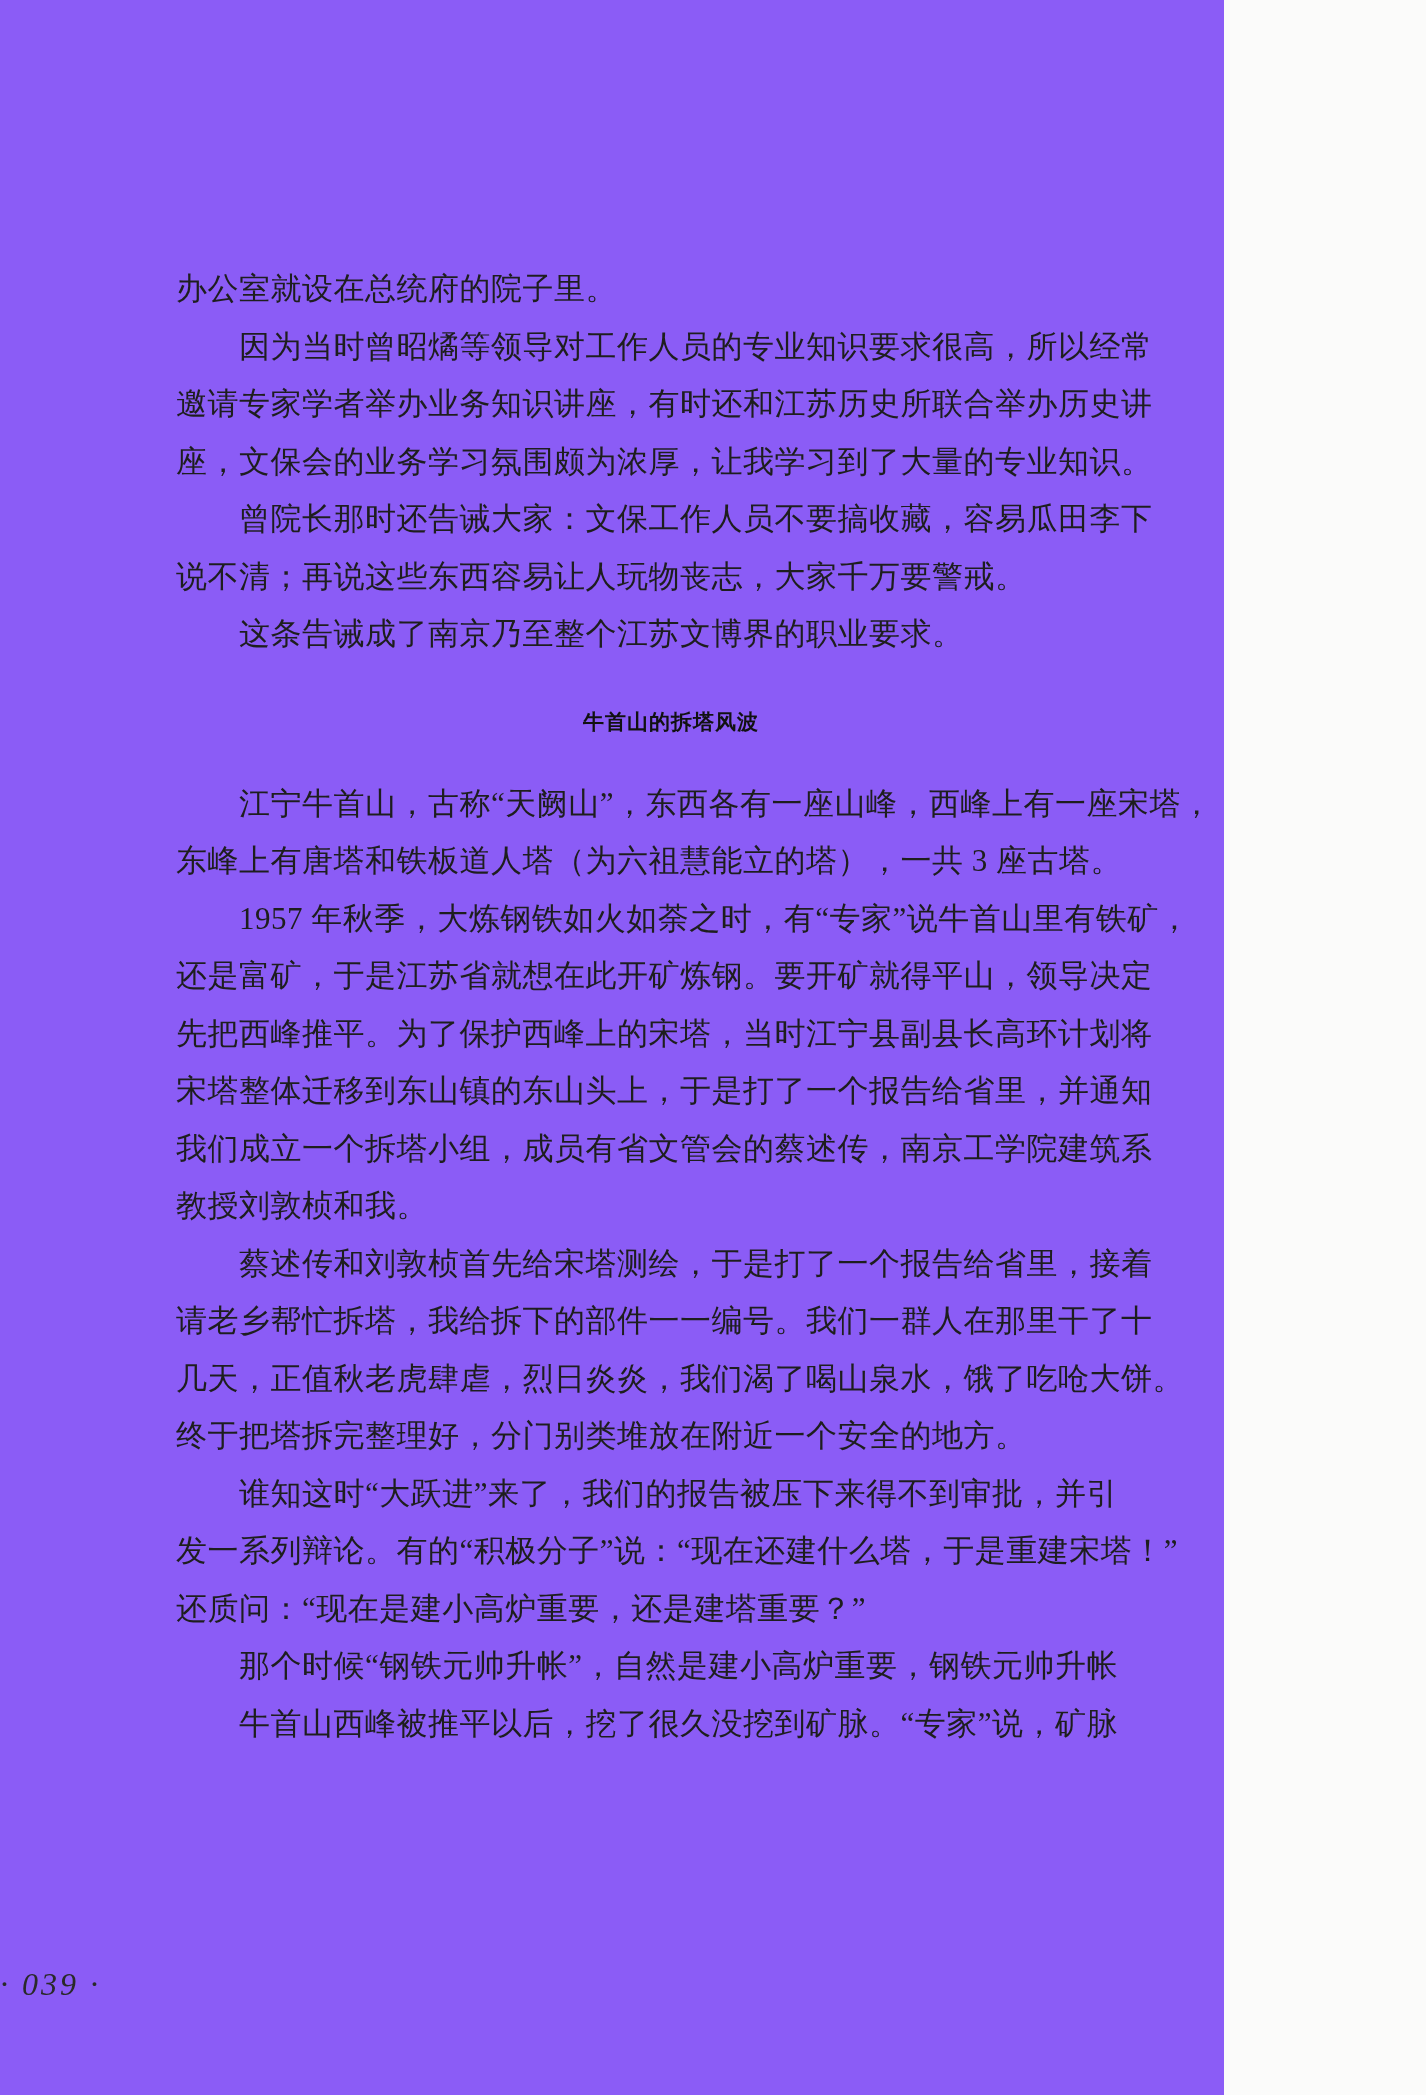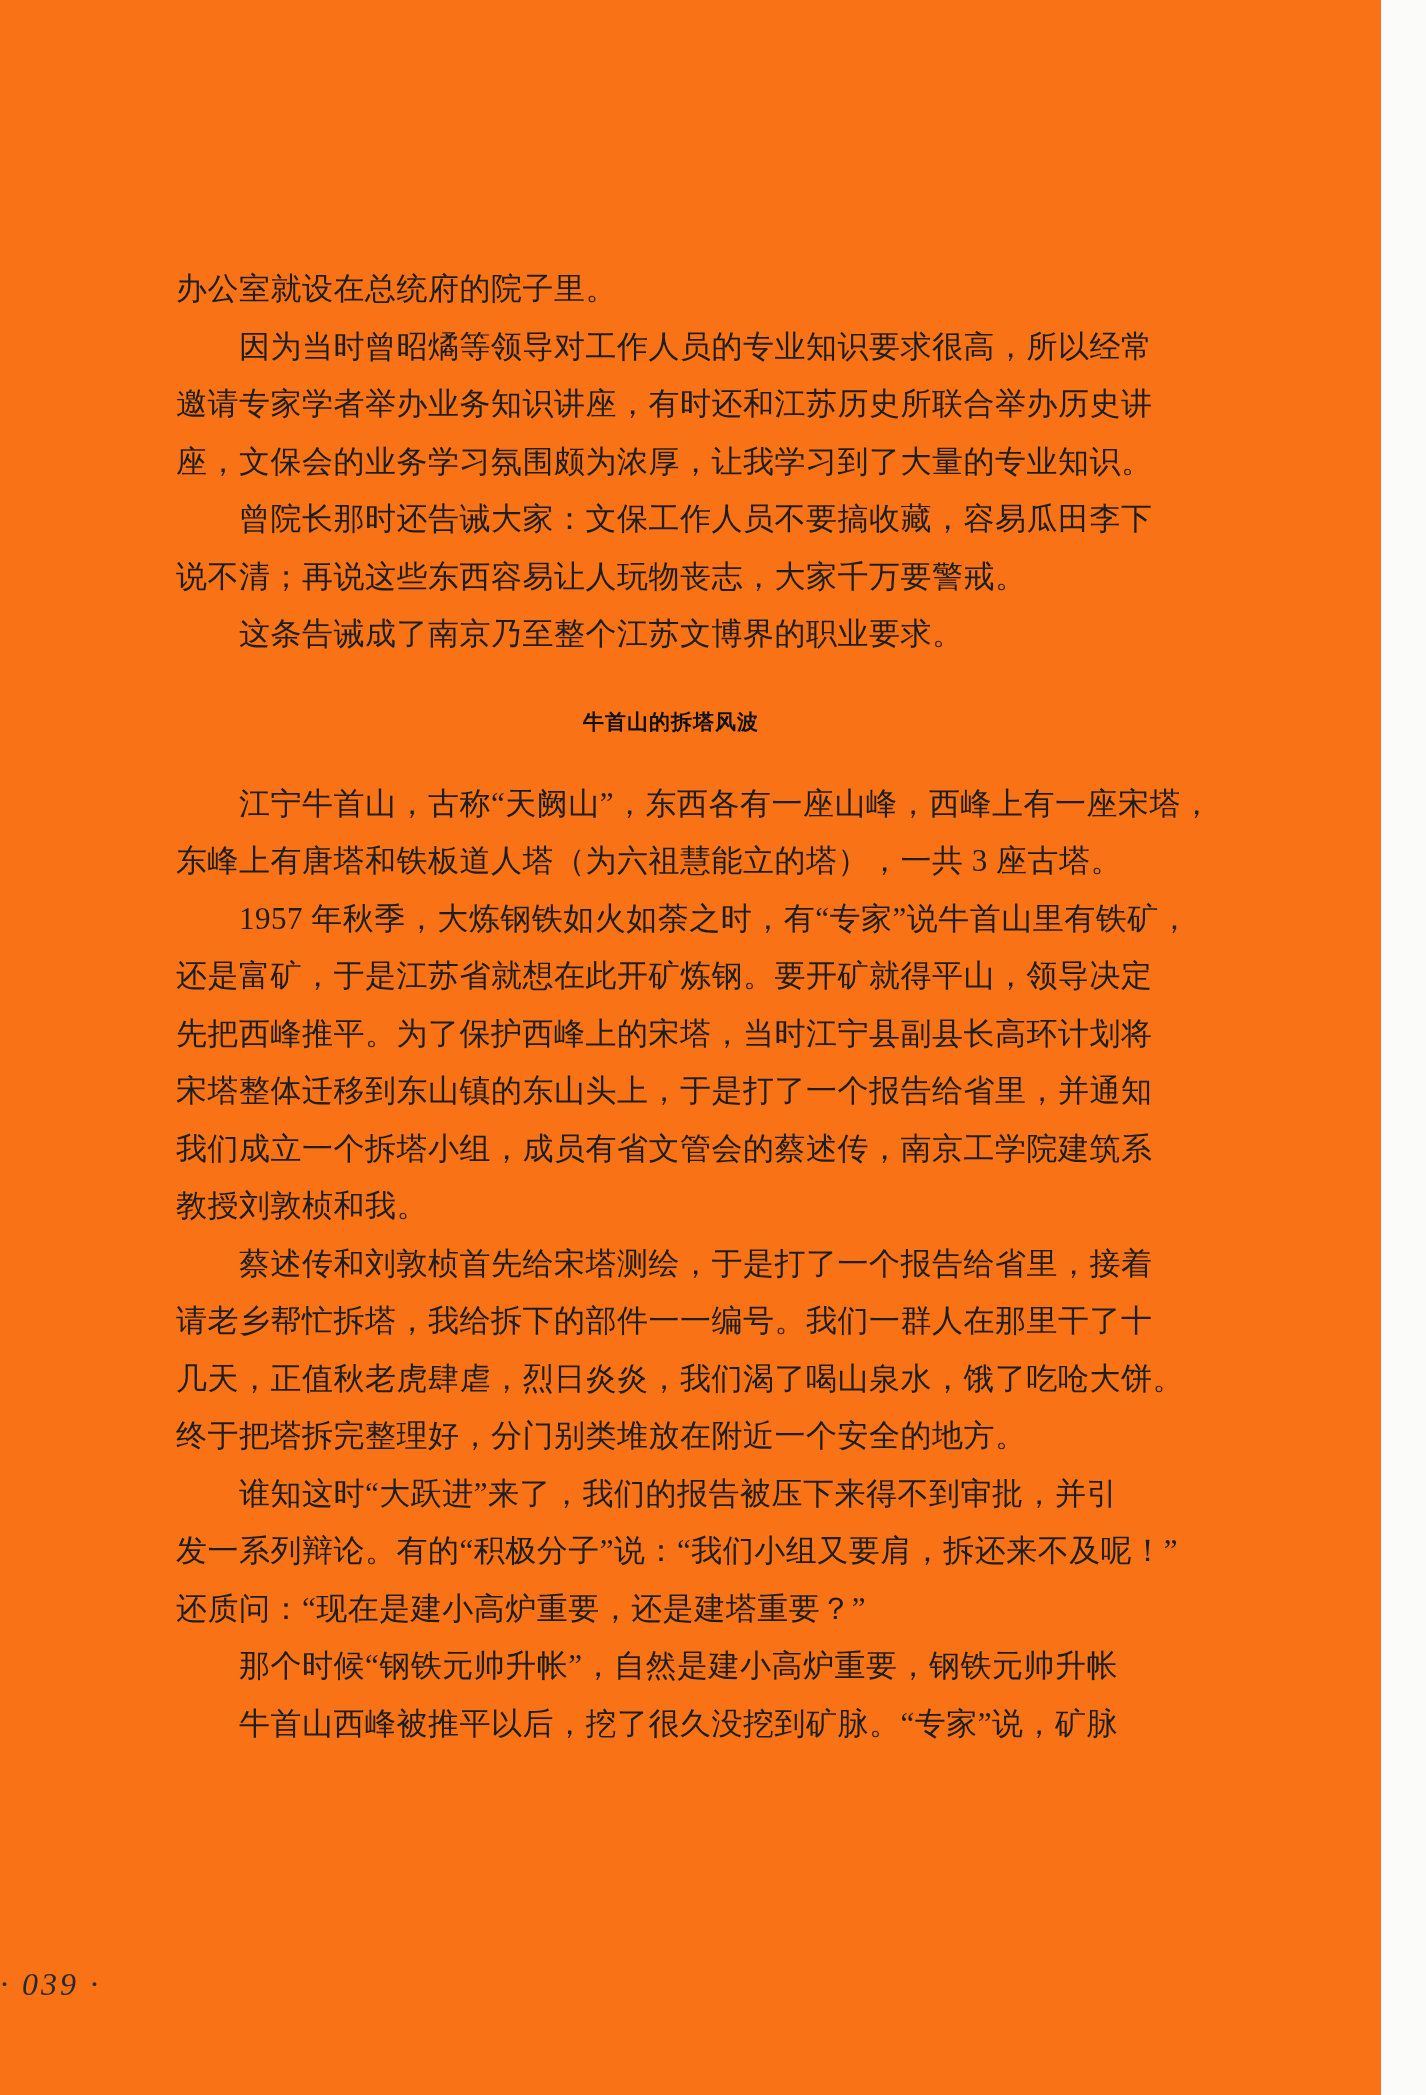--- a/index.html
+++ b/index.html
@@ -3,23 +3,23 @@
 <meta charset="utf-8">
 <style>
   * { margin: 0; padding: 0; box-sizing: border-box; }
   html, body {
     width: 1426px;
     background: #fbfbfa;
     font-family: "Liberation Serif", "DejaVu Serif", serif;
   }
   .page {
     position: relative;
-    width: 1381px;
+    width: 1224px;
     height: 2095px;
-    background: #f97316;
+    background: #8b5cf6;
     overflow: hidden;
   }
   .text-block {
     position: absolute;
     left: 176px;
     top: 260px;
     width: 990px;
     color: #1e1e1e;
   }
   .line {
@@ -99,21 +99,21 @@
 
     <div>
       <div class="line indent">蔡述传和刘敦桢首先给宋塔测绘，于是打了一个报告给省里，接着</div>
       <div class="line">请老乡帮忙拆塔，我给拆下的部件一一编号。我们一群人在那里干了十</div>
       <div class="line">几天，正值秋老虎肆虐，烈日炎炎，我们渴了喝山泉水，饿了吃呛大饼。</div>
       <div class="line">终于把塔拆完整理好，分门别类堆放在附近一个安全的地方。</div>
     </div>
 
     <div>
       <div class="line indent">谁知这时“大跃进”来了，我们的报告被压下来得不到审批，并引</div>
-      <div class="line">发一系列辩论。有的“积极分子”说：“我们小组又要肩，拆还来不及呢！”</div>
+      <div class="line">发一系列辩论。有的“积极分子”说：“现在还建什么塔，于是重建宋塔！”</div>
       <div class="line">还质问：“现在是建小高炉重要，还是建塔重要？”</div>
     </div>
 
     <div>
       <div class="line indent">那个时候“钢铁元帅升帐”，自然是建小高炉重要，钢铁元帅升帐</div>
     </div>
 
     <div>
       <div class="line indent">牛首山西峰被推平以后，挖了很久没挖到矿脉。“专家”说，矿脉</div>
     </div>

